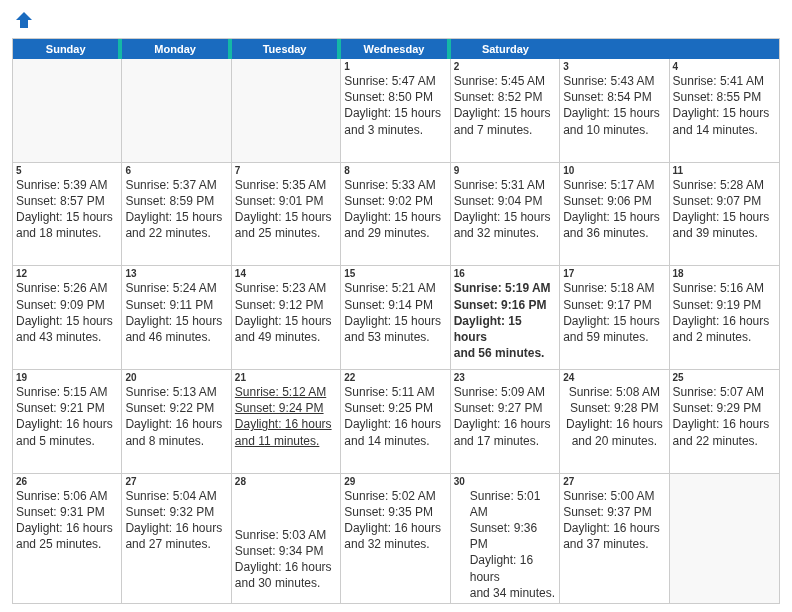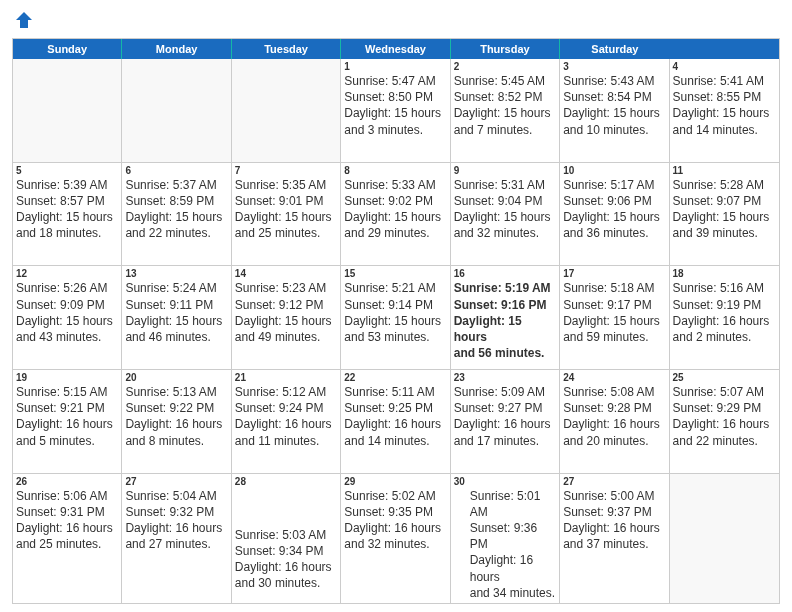--- a/index.html
+++ b/index.html
@@ -69,21 +69,21 @@
       display: grid;
       grid-template-columns: repeat(7, 1fr);
       background: #1a6bbf;
     }
     .cal-header-cell {
       color: #fff;
       font-size: 11px;
       font-weight: bold;
       text-align: center;
       padding: 4px 2px;
-      border-right: 1px solid #14b8a6;
+      border-right: 4px solid #14b8a6;
     }
     .cal-header-cell:last-child { border-right: none; }
     .cal-body {
       flex: 1;
       display: flex;
       flex-direction: column;
     }
     .cal-row {
       flex: 1;
       display: grid;
@@ -134,21 +134,20 @@
       <div class="title-location"></div>
     </div>
   </div>
 
   <div class="calendar">
     <div class="cal-header">
     <div class="cal-header-cell">Sunday</div>
         <div class="cal-header-cell">Monday</div>
         <div class="cal-header-cell">Tuesday</div>
         <div class="cal-header-cell">Wednesday</div>
-        <div class="cal-header-cell">Thursday</div>
         <div class="cal-header-cell">Saturday</div>
       </div>
     <div class="cal-body">
     <div class="cal-row">
           <div class="cal-cell empty"></div>
           <div class="cal-cell empty"></div>
           <div class="cal-cell empty"></div>
           <div class="cal-cell">
             <span class="day-num">1</span>
             <div class="cell-info" style="white-space: pre-line;">Sunrise: 5:47 AM
@@ -290,42 +289,42 @@
           </div>
           <div class="cal-cell">
             <span class="day-num">20</span>
             <div class="cell-info" style="white-space: pre-line;">Sunrise: 5:13 AM
 Sunset: 9:22 PM
 Daylight: 16 hours
 and 8 minutes.</div>
           </div>
           <div class="cal-cell">
             <span class="day-num">21</span>
-            <div class="cell-info" style="white-space: pre-line;">Sunrise: 5:12 AM
+            <div class="cell-info" style="white-space: pre-line; text-decoration: underline;">Sunrise: 5:12 AM
 Sunset: 9:24 PM
 Daylight: 16 hours
 and 11 minutes.</div>
           </div>
           <div class="cal-cell">
             <span class="day-num">22</span>
             <div class="cell-info" style="white-space: pre-line;">Sunrise: 5:11 AM
 Sunset: 9:25 PM
 Daylight: 16 hours
 and 14 minutes.</div>
           </div>
           <div class="cal-cell">
             <span class="day-num">23</span>
             <div class="cell-info" style="white-space: pre-line;">Sunrise: 5:09 AM
 Sunset: 9:27 PM
 Daylight: 16 hours
 and 17 minutes.</div>
           </div>
           <div class="cal-cell">
             <span class="day-num">24</span>
-            <div class="cell-info" style="white-space: pre-line;">Sunrise: 5:08 AM
+            <div class="cell-info" style="white-space: pre-line; text-align: center;">Sunrise: 5:08 AM
 Sunset: 9:28 PM
 Daylight: 16 hours
 and 20 minutes.</div>
           </div>
           <div class="cal-cell">
             <span class="day-num">25</span>
             <div class="cell-info" style="white-space: pre-line;">Sunrise: 5:07 AM
 Sunset: 9:29 PM
 Daylight: 16 hours
 and 22 minutes.</div>

